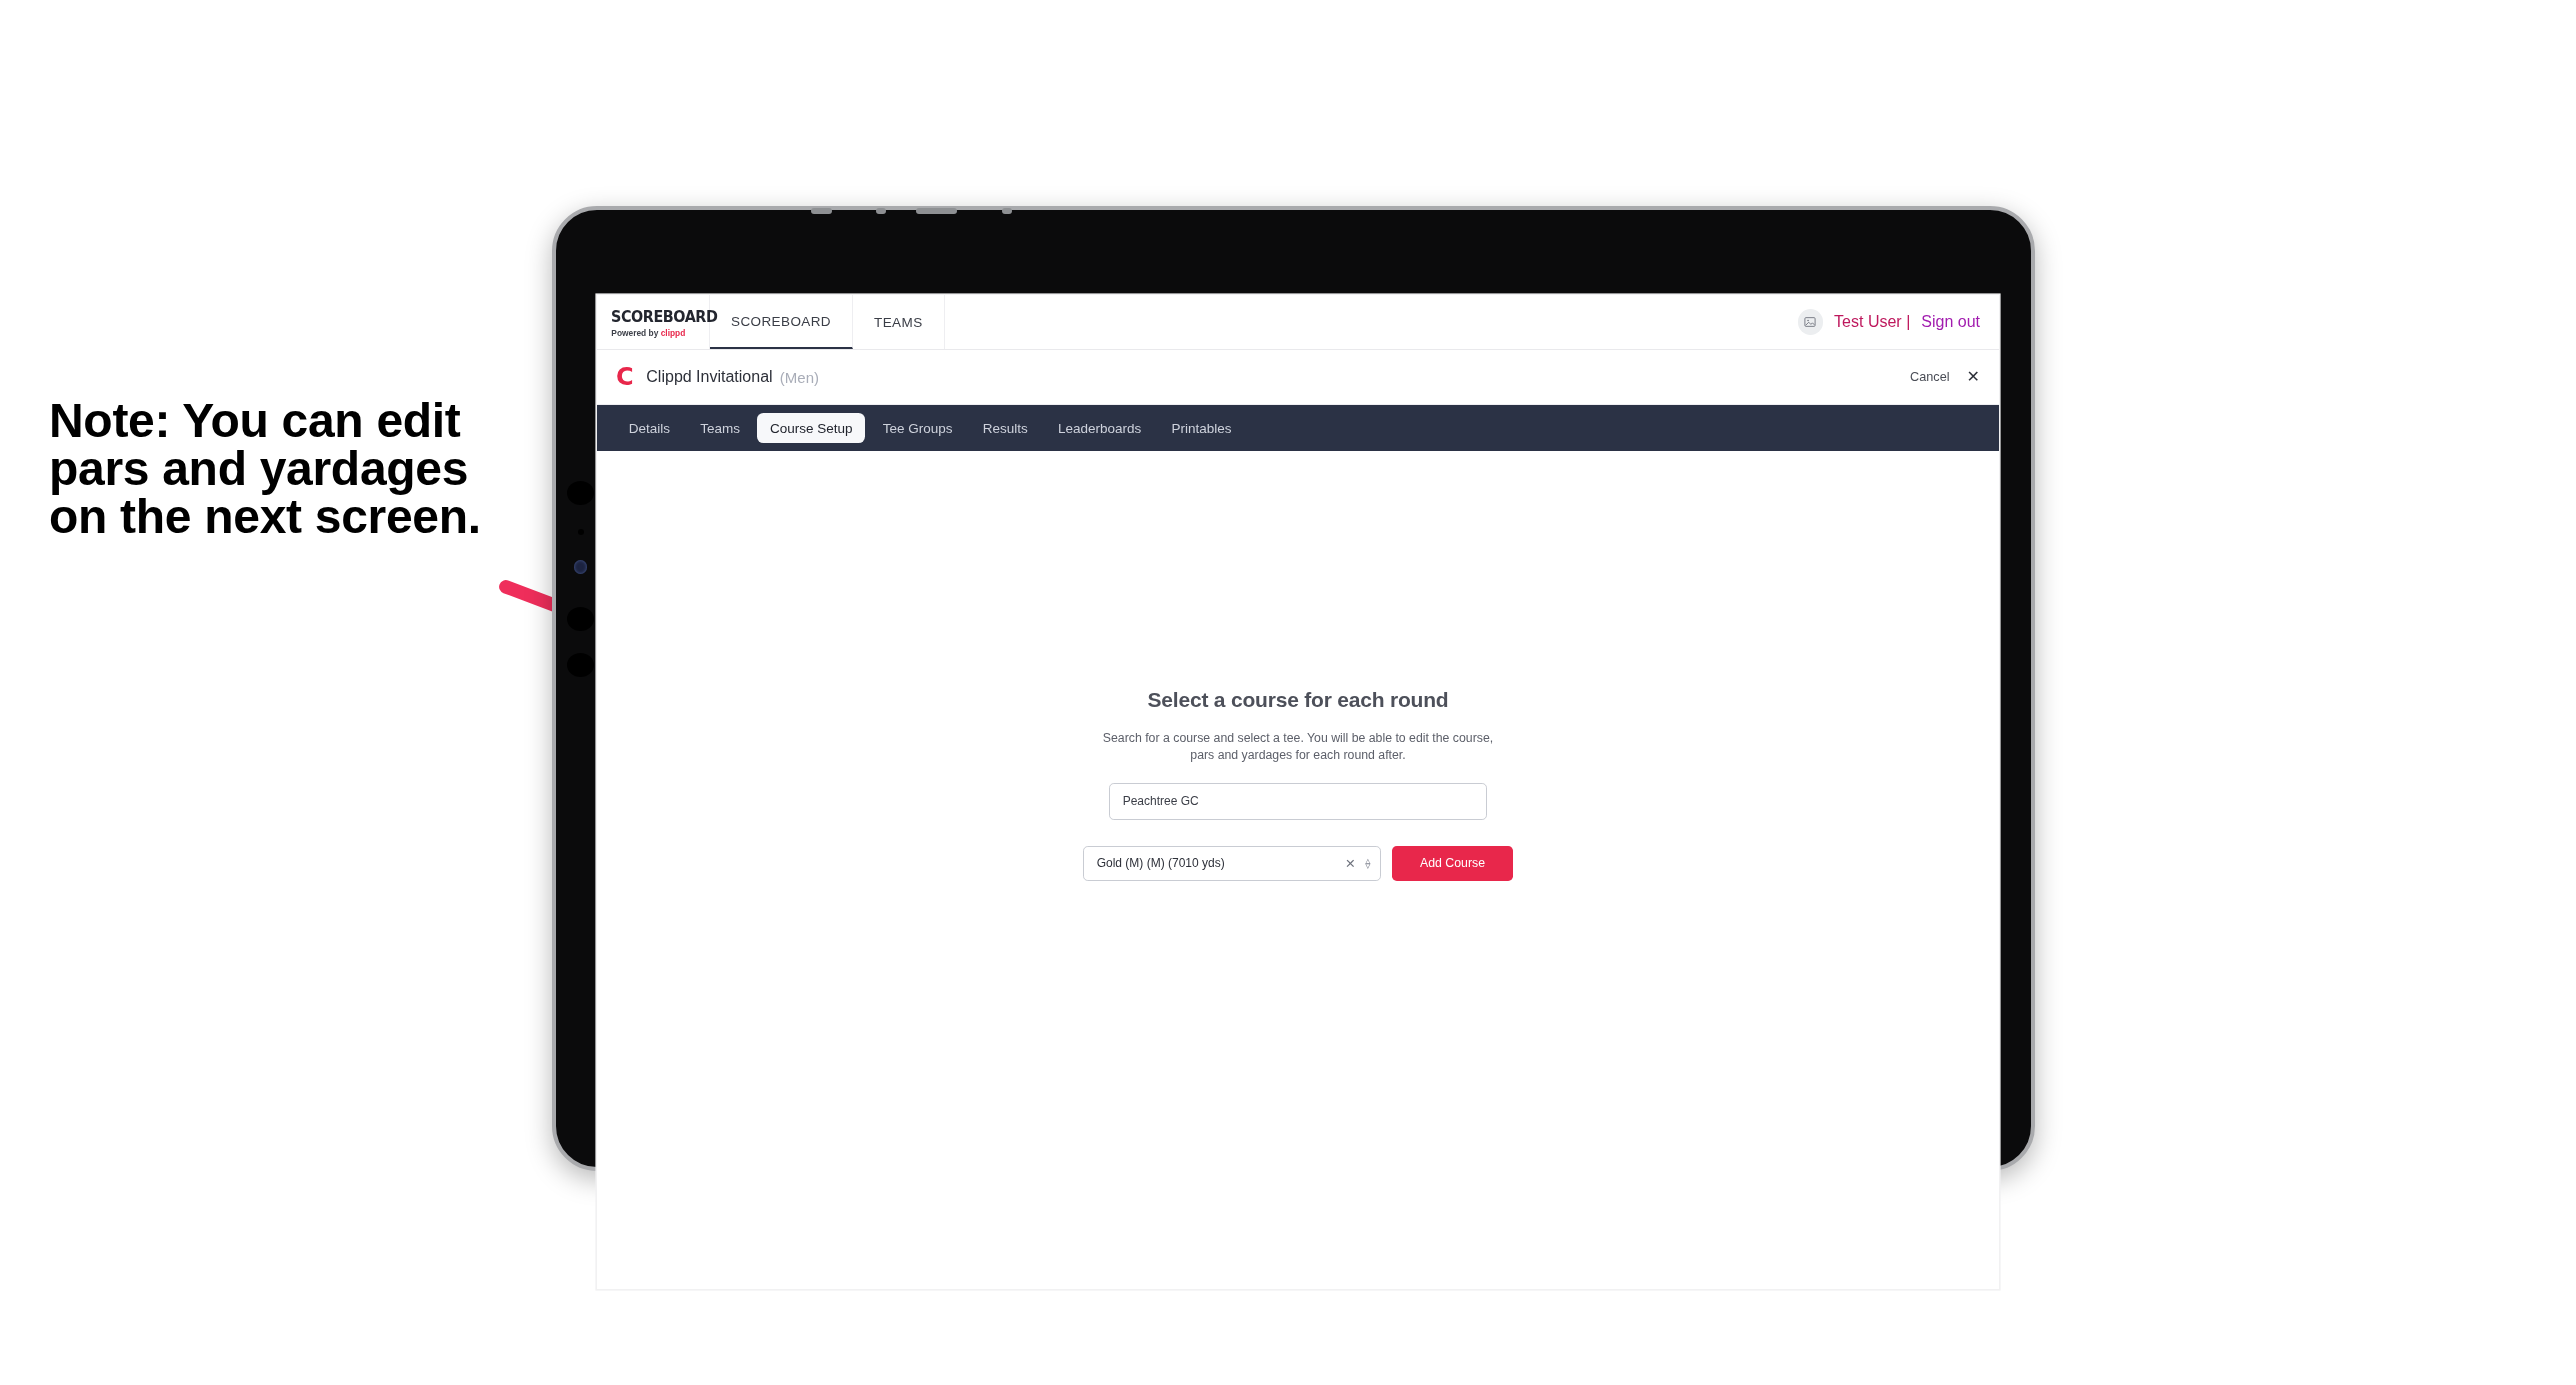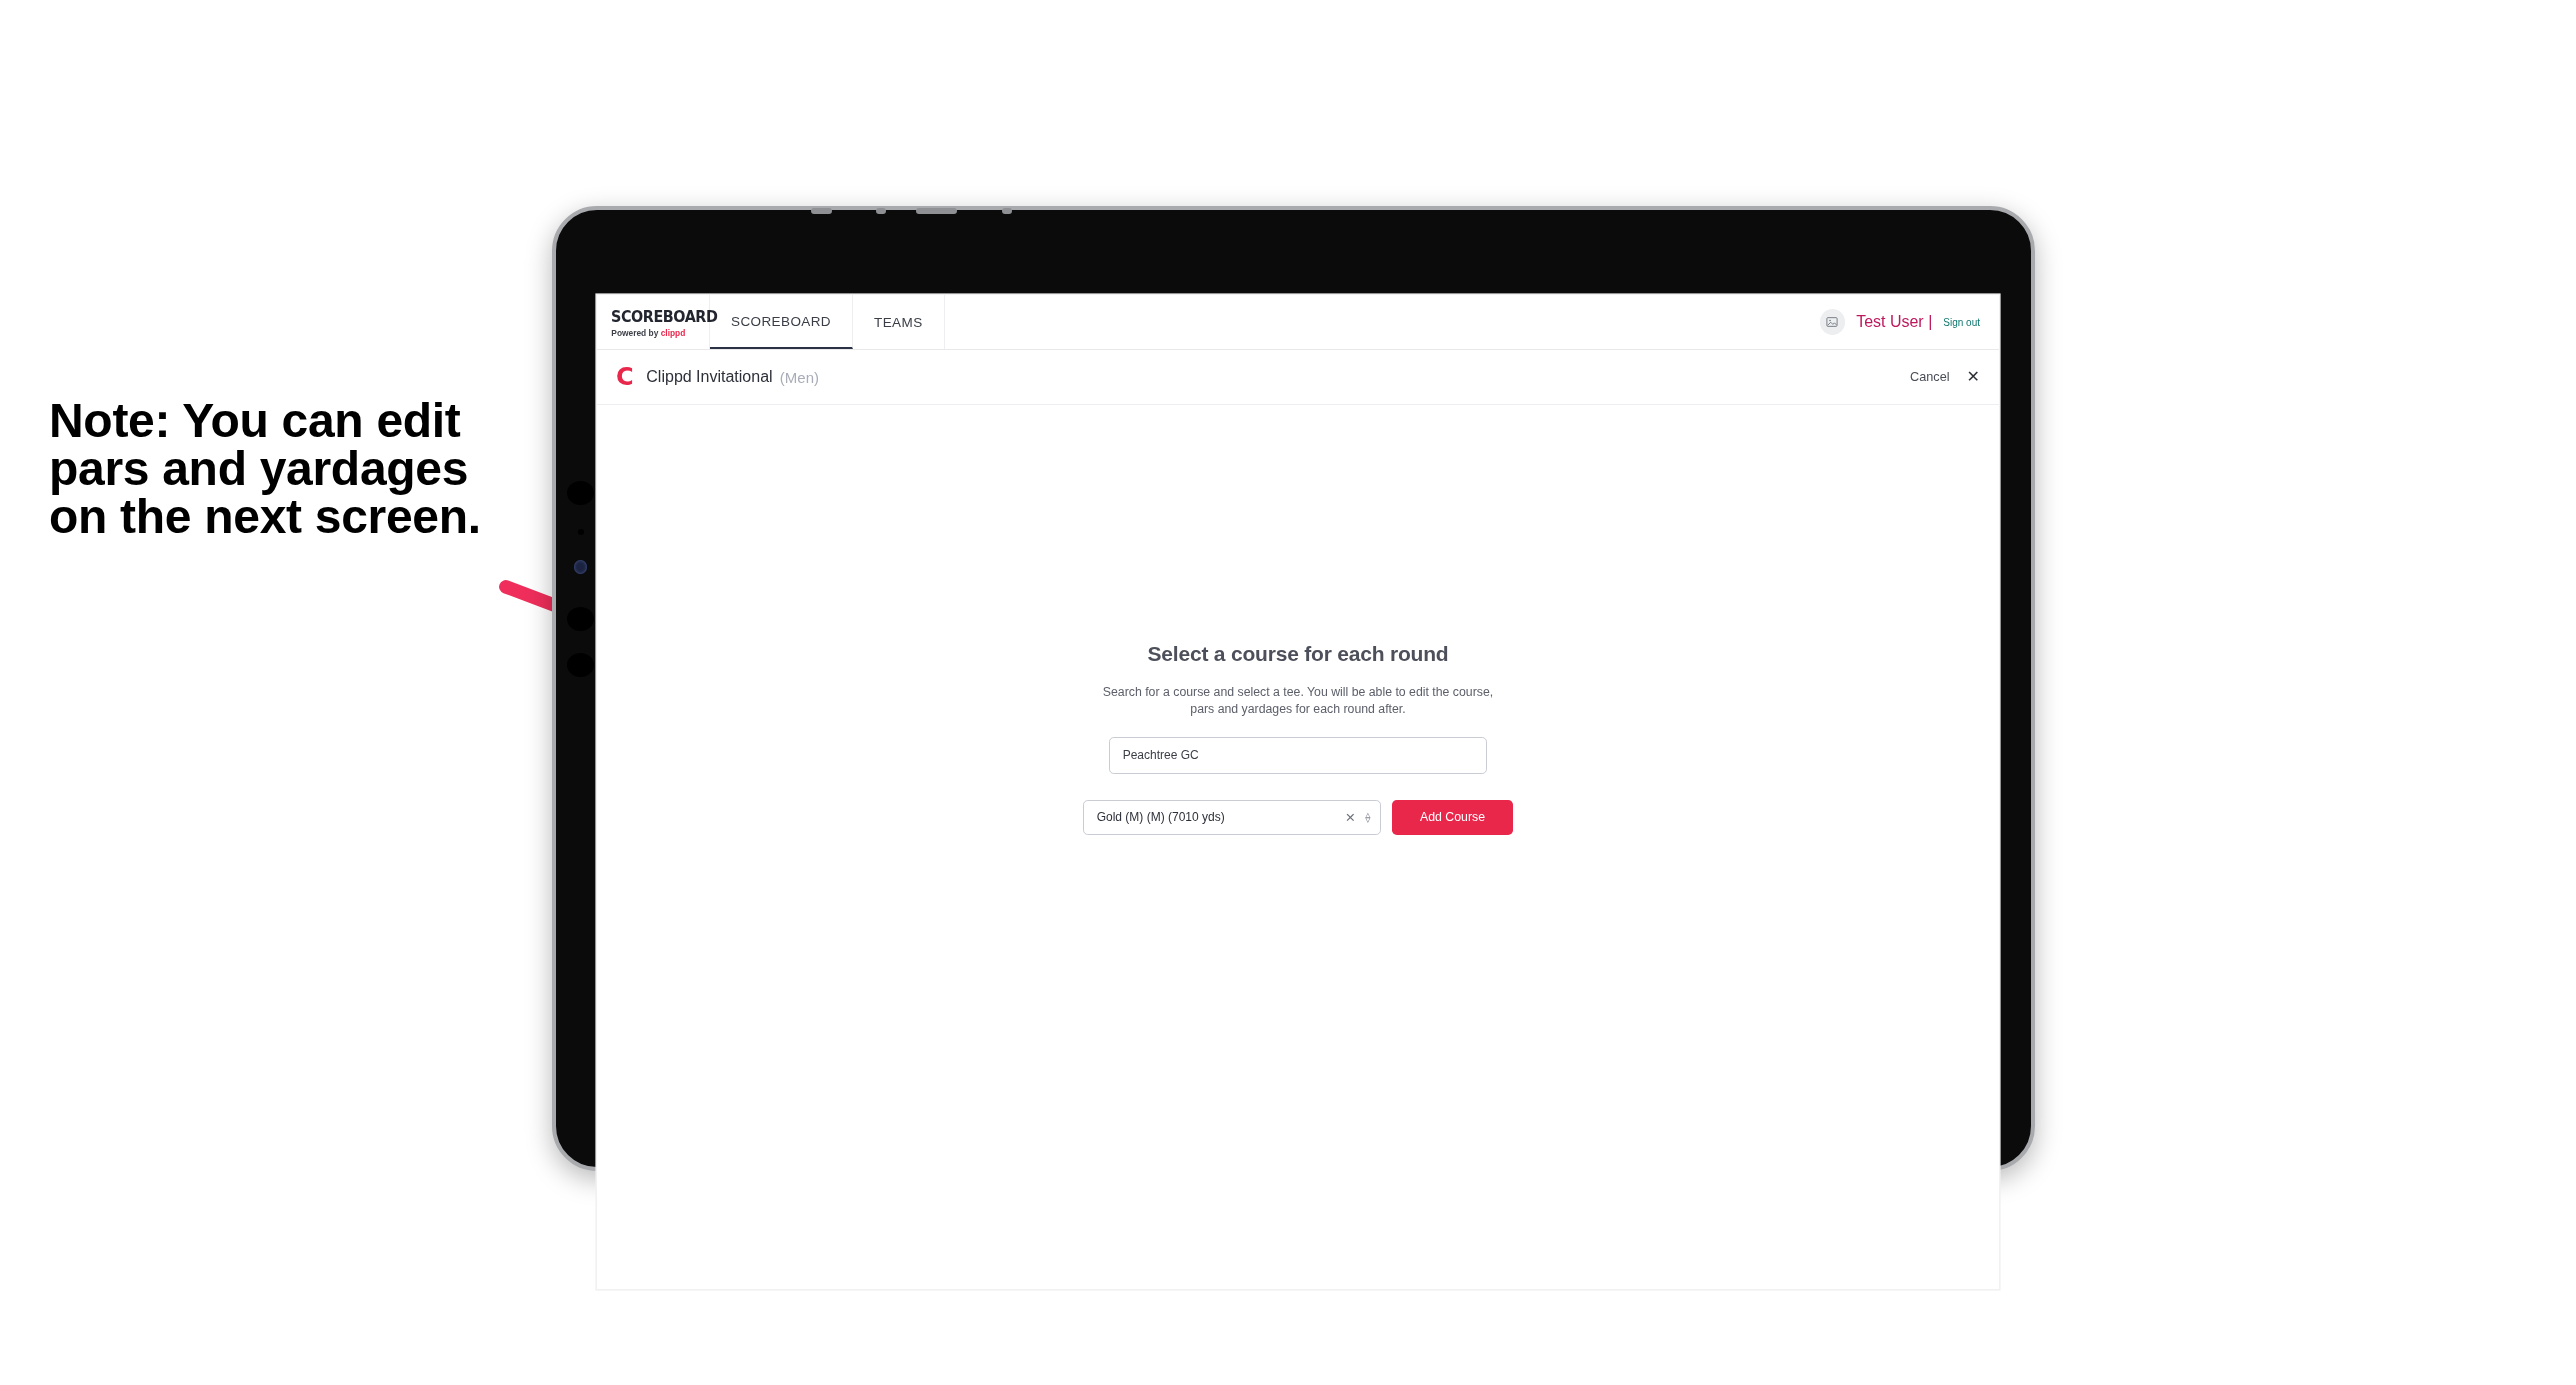--- a/index.html
+++ b/index.html
@@ -125,21 +125,21 @@
     display:flex;align-items:center;
     gap:11px;padding-right:19px;
   }
   .avatar{
     width:25.5px;height:25.5px;border-radius:50%;
     background:#eceef0;
     display:flex;align-items:center;justify-content:center;
   }
   .avatar svg{display:block;}
   .username{font-size:16px;color:#be185d;}
-  .signout{font-size:10px;color:#0f766e;}
+  .signout{font-size:16px;color:#a21caf;}
 
   
   .titlerow{
     height:54px;
     display:flex;align-items:center;
     padding:0 19px;
     background:#ffffff;
     border-bottom:0.8px solid #eeeef1;
   }
   .clippd-c{
@@ -280,20 +280,29 @@
     <div class="titlerow">
       <div class="clippd-c">C</div>
       <div class="t-name">Clippd Invitational</div>
       <div class="t-gender">(Men)</div>
       <div class="cancel">
         <span>Cancel</span>
         <span class="xg">✕</span>
       </div>
     </div>
 
+    <div class="subnav">
+      <div class="snav">Details</div>
+      <div class="snav">Teams</div>
+      <div class="snav active">Course Setup</div>
+      <div class="snav">Tee Groups</div>
+      <div class="snav">Results</div>
+      <div class="snav">Leaderboards</div>
+      <div class="snav">Printables</div>
+    </div>
 
     <div class="canvas">
       <div class="form-wrap">
 
         <h2 class="form-title">Select a course for each round</h2>
         <p class="form-sub">Search for a course and select a tee. You will be able to edit the course, pars and yardages for each round after.</p>
 
         <div class="course-input">
           <span>Peachtree GC</span>
         </div>

